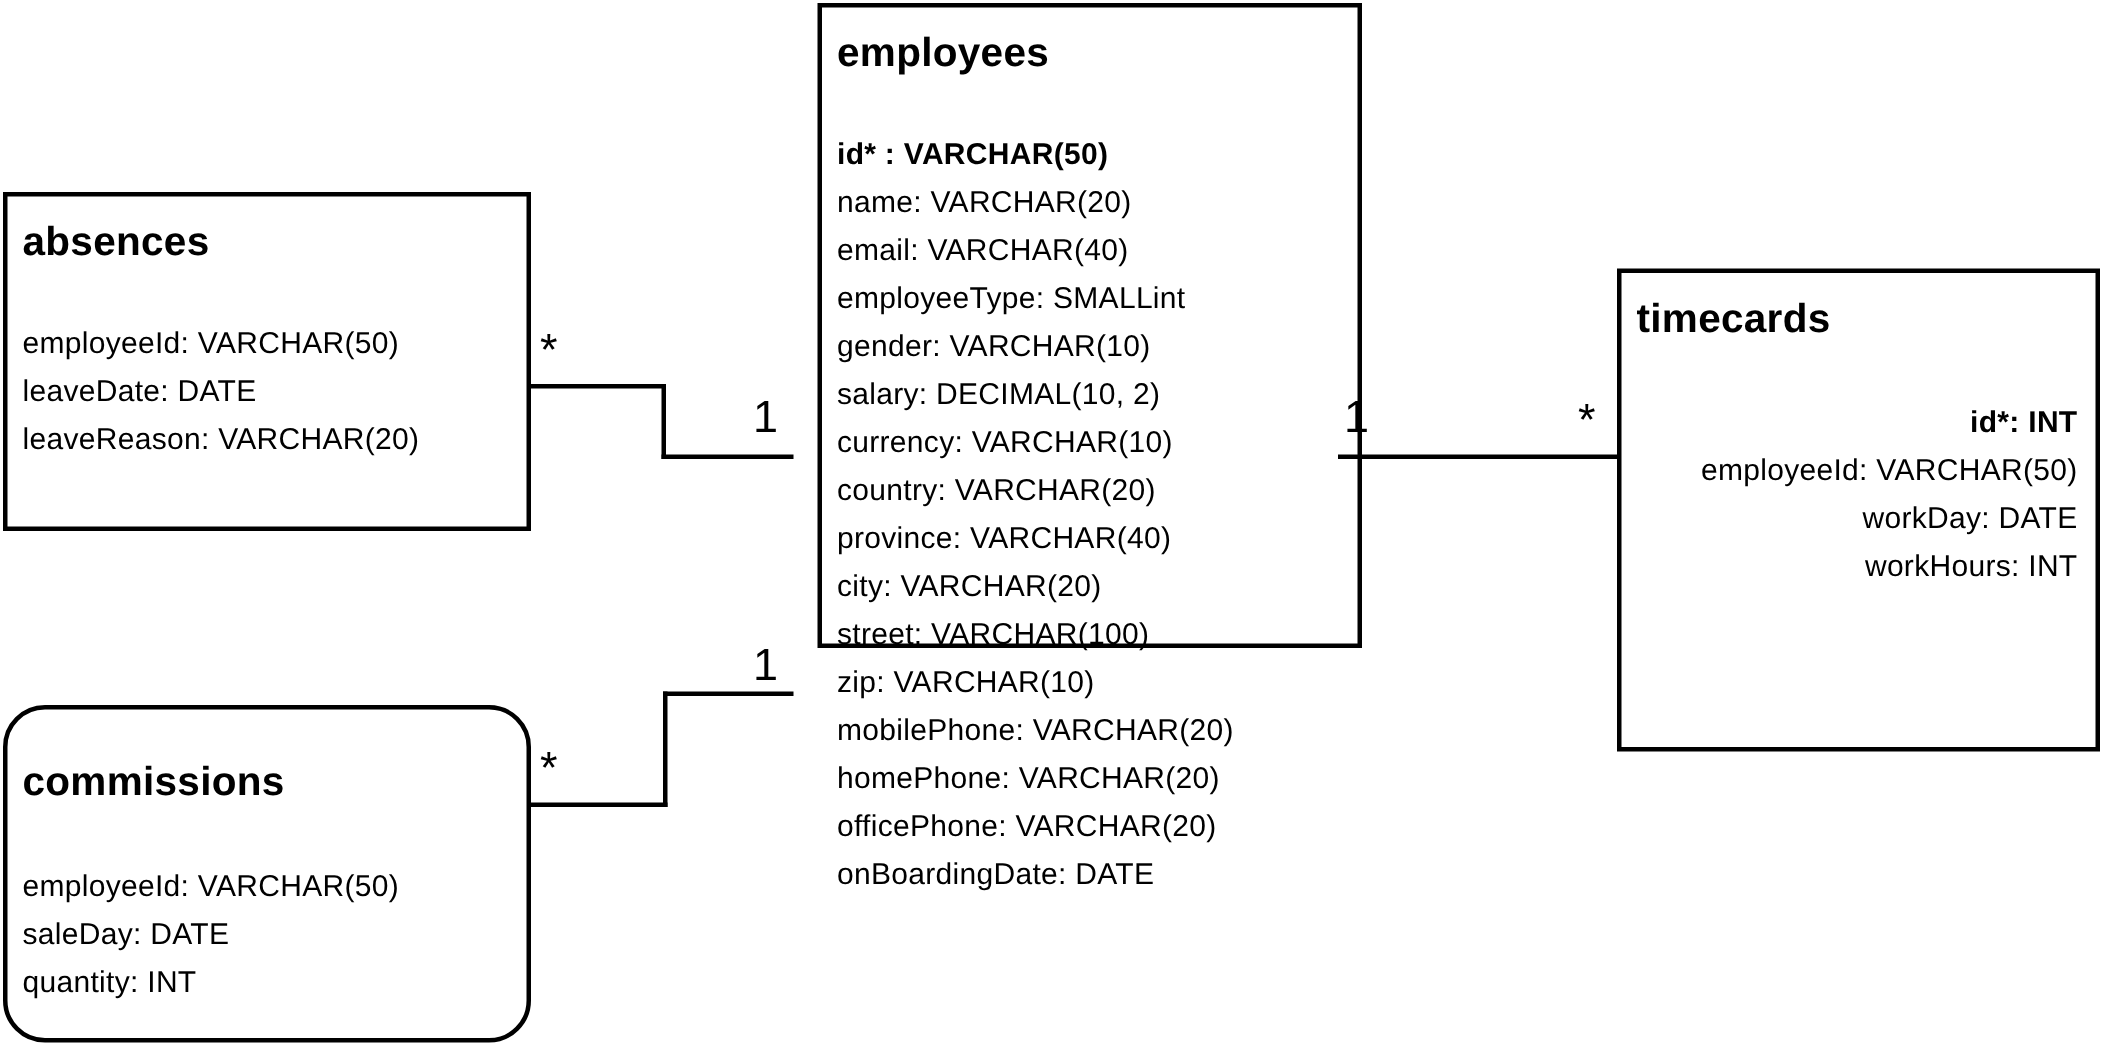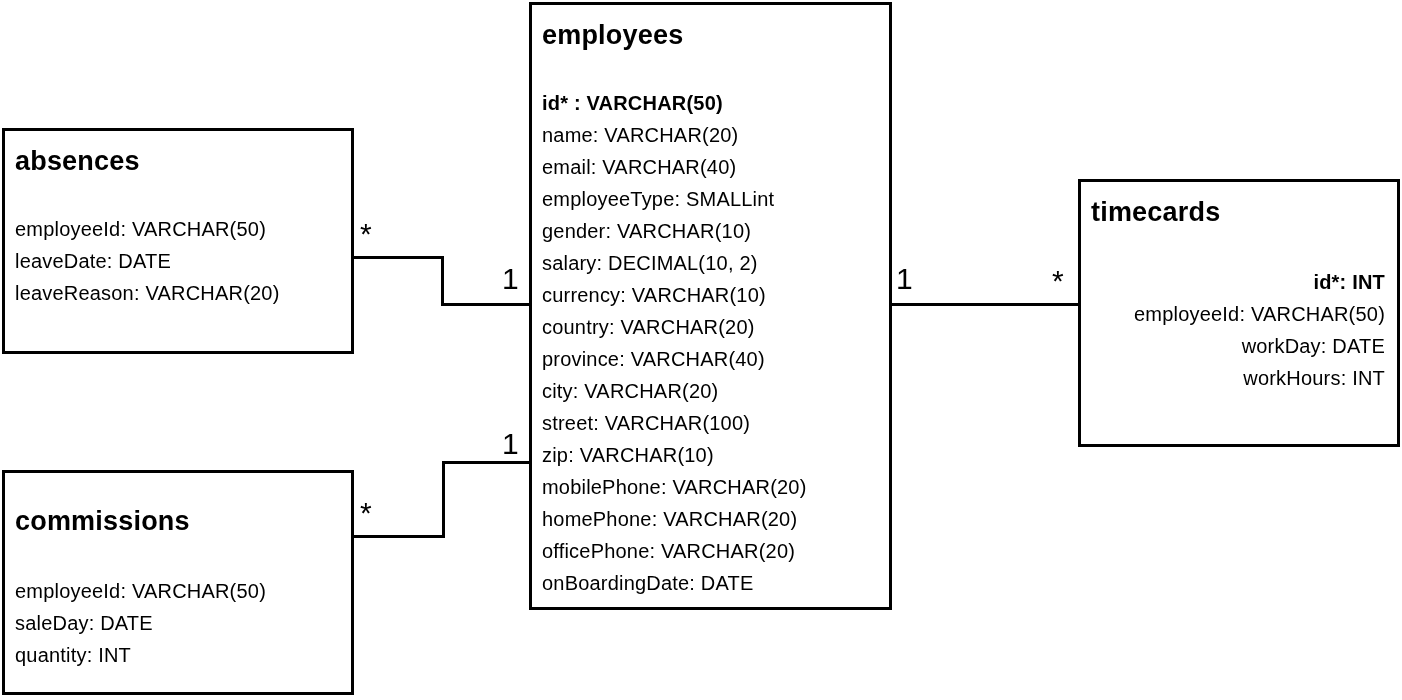--- a/index.html
+++ b/index.html
@@ -38,23 +38,23 @@
   }
   .entity .field {
     white-space: nowrap;
   }
   .entity .field.pk {
     font-weight: 700;
   }
 
   
   #e-absences    { left: 2px;    top: 128px; width: 352px; height: 226px; }
-  #e-commissions { left: 2px;    top: 470px; width: 352px; height: 225px; }
-  #e-employees   { left: 529px;  top: 2px;   width: 363px; height: 608px; }
-  #e-timecards   { left: 1078px; top: 179px; width: 322px; height: 268px; }
+  #e-commissions { left: 2px;    top: 470px; width: 352px; height: 225px; border-radius: 28px; }
+  #e-employees   { left: 545px;  top: 2px;   width: 363px; height: 430px; }
+  #e-timecards   { left: 1078px; top: 179px; width: 322px; height: 322px; }
 
   #e-commissions .title  { margin-top: 34px; }
   #e-commissions .fields { margin-top: 40px; }
   #e-timecards  .fields  { margin-top: 40px; text-align: right; }
 
   
   .line {
     position: absolute;
     background: #000000;
   }

